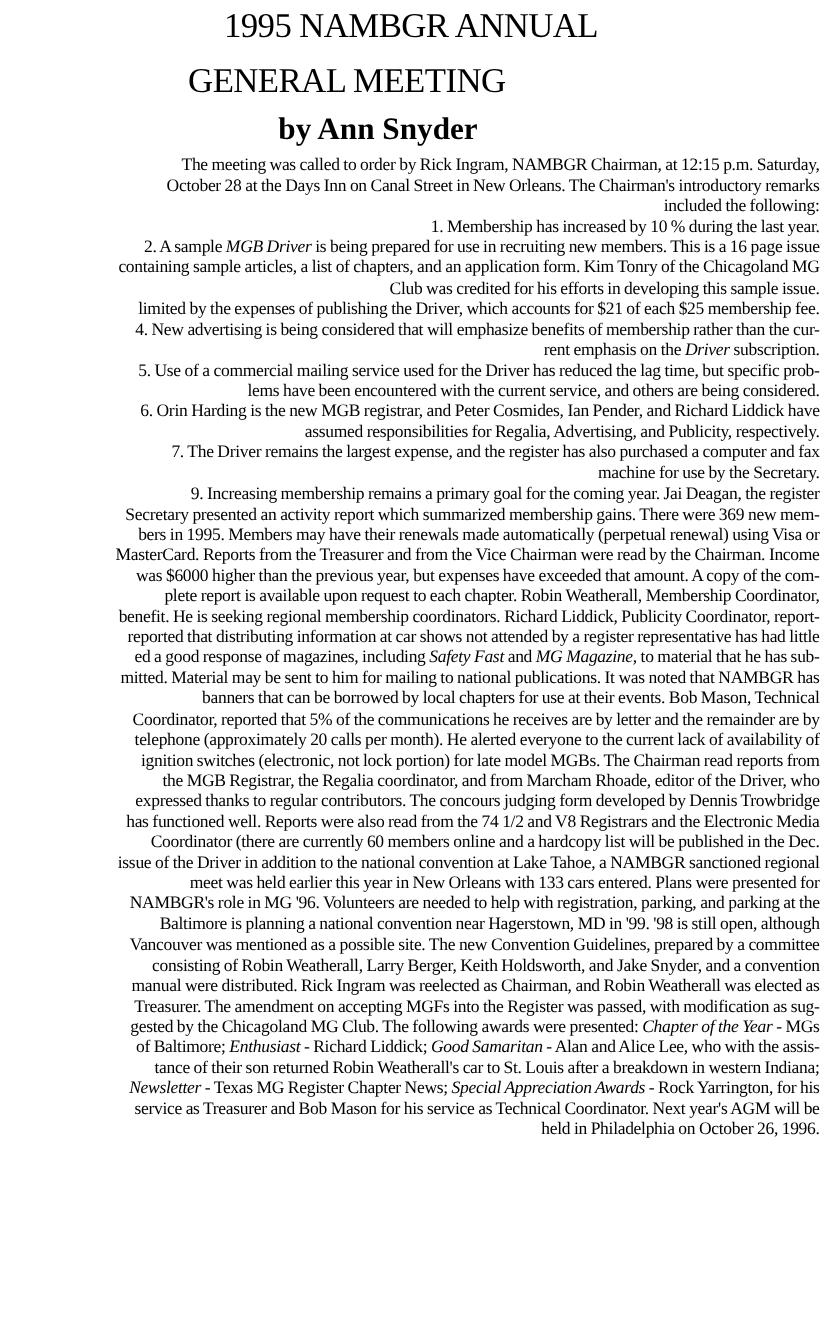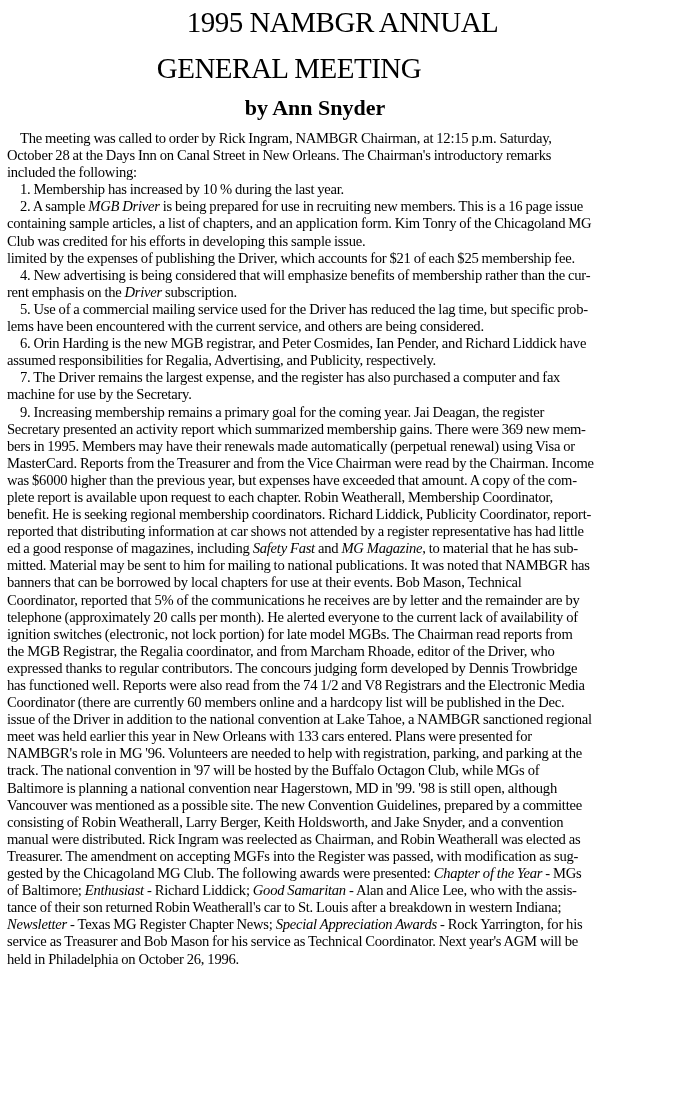--- a/index.html
+++ b/index.html
@@ -14,28 +14,29 @@
       font-size: 29px;
       line-height: 44px;
       font-weight: normal;
       letter-spacing: -0.5px;
       margin: 0;
     }
     .title1 { position: absolute; top: 0px; left: 0; width: 685px; }
     .title2 { position: absolute; top: 46px; left: 0; width: 578px; }
     .byline {
       position: absolute; top: 96px; left: 0; width: 630px;
-      text-align: center; font-weight: bold; font-size: 22px; line-height: 24px;
+      text-align: center; font-weight: bold; font-size: 26px; line-height: 24px;
     }
     .body-text {
       position: absolute; top: 130px; left: 7px; width: 676px;
       font-size: 14.6px;
       line-height: 17.1px;
       letter-spacing: -0.25px;
       word-spacing: -0.3px;
+      text-align: right;
     }
     .line { display: block; white-space: nowrap; }
     .indent { padding-left: 13px; }
     .ital { font-style: italic; }
   </style>
 </head>
 <body>
 
 <h1 class="title title1">1995 NAMBGR ANNUAL</h1>
 <h1 class="title title2">GENERAL MEETING</h1>
@@ -89,21 +90,20 @@
       <span class="line"><span>Coordinator, reported that 5% of the communications he receives are by letter and the remainder are by</span></span>
       <span class="line"><span>telephone (approximately 20 calls per month). He alerted everyone to the current lack of availability of</span></span>
       <span class="line"><span>ignition switches (electronic, not lock portion) for late model MGBs.  The Chairman read reports from</span></span>
       <span class="line"><span>the MGB Registrar, the Regalia coordinator, and from Marcham Rhoade, editor of the Driver, who</span></span>
       <span class="line"><span>expressed thanks to regular contributors. The concours judging form developed by Dennis Trowbridge</span></span>
       <span class="line"><span>has functioned well. Reports were also read from the 74 1/2 and V8 Registrars and the Electronic Media</span></span>
       <span class="line"><span>Coordinator (there are currently 60 members online and a hardcopy list will be published in the Dec.</span></span>
       <span class="line"><span>issue of the Driver in addition to the national convention at Lake Tahoe, a NAMBGR sanctioned regional</span></span>
       <span class="line"><span>meet was held earlier this year in New Orleans with 133 cars entered. Plans were presented for</span></span>
       <span class="line"><span>NAMBGR's role in MG '96. Volunteers are needed to help with registration, parking, and parking at the</span></span>
-      <span class="line"><span>track. The national convention in '97 will be hosted by the Buffalo Octagon Club, while MGs of</span></span>
       <span class="line"><span>Baltimore is planning a national convention near Hagerstown, MD in '99. '98 is still open, although</span></span>
       <span class="line"><span>Vancouver was mentioned as a possible site. The new Convention Guidelines, prepared by a committee</span></span>
       <span class="line"><span>consisting of Robin Weatherall, Larry Berger, Keith Holdsworth, and Jake Snyder, and a convention</span></span>
       <span class="line"><span>manual were distributed. Rick Ingram was reelected as Chairman, and Robin Weatherall was elected as</span></span>
       <span class="line"><span>Treasurer. The amendment on accepting MGFs into the Register was passed, with modification as sug-</span></span>
       <span class="line"><span>gested by the Chicagoland MG Club. The following awards were presented: </span><span class="ital">Chapter of the Year</span><span> - MGs</span></span>
       <span class="line"><span>of Baltimore; </span><span class="ital">Enthusiast</span><span> - Richard Liddick;  </span><span class="ital">Good Samaritan</span><span> - Alan and Alice Lee, who with the assis-</span></span>
       <span class="line"><span>tance of their son returned Robin Weatherall's car to St. Louis after a breakdown in western Indiana;</span></span>
       <span class="line"><span class="ital">Newsletter</span><span> - Texas MG Register Chapter News; </span><span class="ital">Special Appreciation Awards</span><span> - Rock Yarrington, for his</span></span>
       <span class="line"><span>service as Treasurer and Bob Mason for his service as Technical Coordinator. Next year's AGM will be</span></span>

